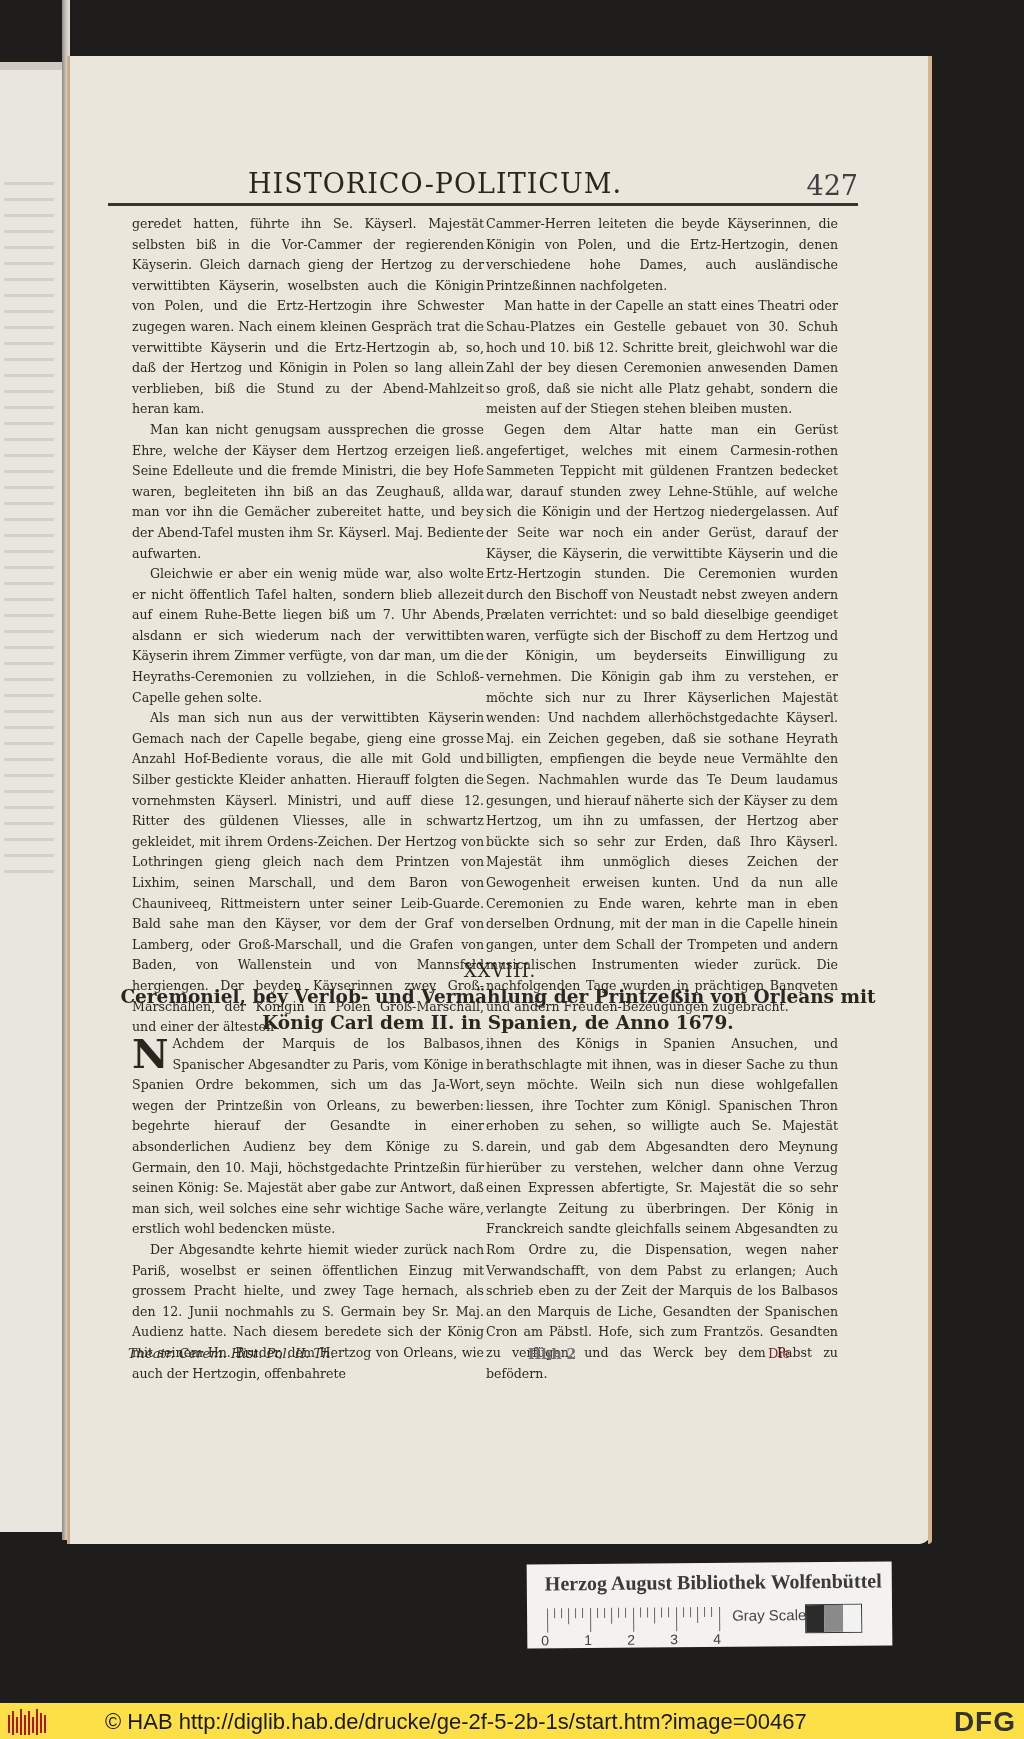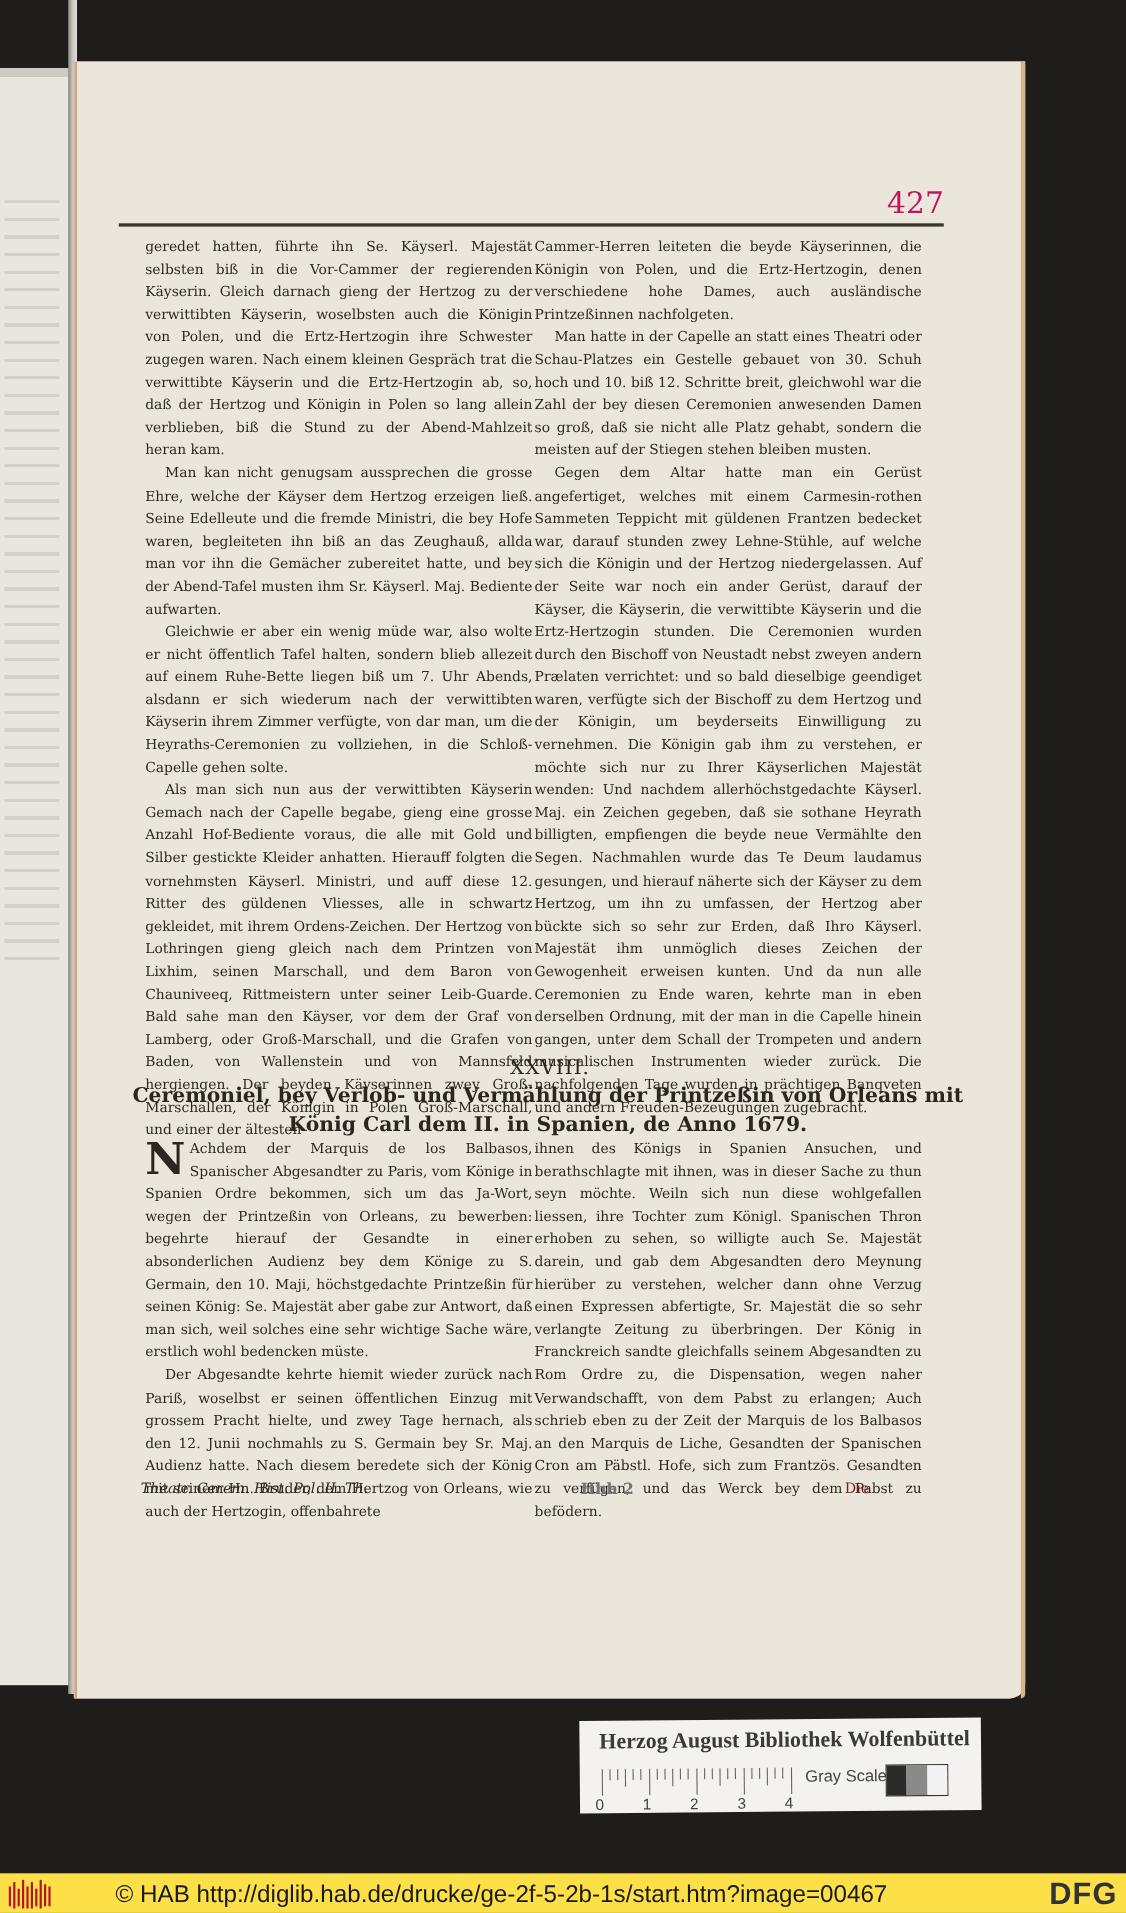--- a/index.html
+++ b/index.html
@@ -35,21 +35,21 @@
   .running-head {
     position:absolute; left:180px; top:112px; width:620px; height:40px;
   }
   .running-title {
     position:absolute; left:0; top:0;
     font-family:"DejaVu Serif", serif; font-size:27px; letter-spacing:1px;
     color:#2b2620;
   }
   .page-number {
     position:absolute; right:10px; top:2px;
-    font-size:27px; color:#be185d;
+    font-size:27px; color:#404040;
   }
   .head-rule {
     position:absolute; left:40px; top:145px; width:750px; height:3px;
     background:#3a342c;
   }
   .col {
     position:absolute; width:352px;
     font-family:"DejaVu Serif", serif; font-size:12.6px; line-height:20.6px;
     color:#2e2821; text-align:justify;margin-left:24px;
   }
@@ -119,20 +119,21 @@
 <body>
 
 <div class="left-page">
   <div class="tab"></div>
   <div class="ghost"></div>
 </div>
 <div class="fold"></div>
 
 <div class="page">
   <div class="running-head">
+    <span class="running-title">HISTORICO-POLITICUM.</span>
     <span class="page-number">427</span>
   </div>
   <div class="head-rule" style="top:147px;"></div>
 
   <div class="col col-left-1" style="top:158px;">
     <p class="noindent">geredet hatten, führte ihn Se. Käyserl. Majestät selbsten biß in die Vor-Cammer der regierenden Käyserin. Gleich darnach gieng der Hertzog zu der verwittibten Käyserin, woselbsten auch die Königin von Polen, und die Ertz-Hertzogin ihre Schwester zugegen waren. Nach einem kleinen Gespräch trat die verwittibte Käyserin und die Ertz-Hertzogin ab, so, daß der Hertzog und Königin in Polen so lang allein verblieben, biß die Stund zu der Abend-Mahlzeit heran kam.</p>
     <p>Man kan nicht genugsam aussprechen die grosse Ehre, welche der Käyser dem Hertzog erzeigen ließ. Seine Edelleute und die fremde Ministri, die bey Hofe waren, begleiteten ihn biß an das Zeughauß, allda man vor ihn die Gemächer zubereitet hatte, und bey der Abend-Tafel musten ihm Sr. Käyserl. Maj. Bediente aufwarten.</p>
     <p>Gleichwie er aber ein wenig müde war, also wolte er nicht öffentlich Tafel halten, sondern blieb allezeit auf einem Ruhe-Bette liegen biß um 7. Uhr Abends, alsdann er sich wiederum nach der verwittibten Käyserin ihrem Zimmer verfügte, von dar man, um die Heyraths-Ceremonien zu vollziehen, in die Schloß-Capelle gehen solte.</p>
     <p>Als man sich nun aus der verwittibten Käyserin Gemach nach der Capelle begabe, gieng eine grosse Anzahl Hof-Bediente voraus, die alle mit Gold und Silber gestickte Kleider anhatten. Hierauff folgten die vornehmsten Käyserl. Ministri, und auff diese 12. Ritter des güldenen Vliesses, alle in schwartz gekleidet, mit ihrem Ordens-Zeichen. Der Hertzog von Lothringen gieng gleich nach dem Printzen von Lixhim, seinen Marschall, und dem Baron von Chauniveeq, Rittmeistern unter seiner Leib-Guarde. Bald sahe man den Käyser, vor dem der Graf von Lamberg, oder Groß-Marschall, und die Grafen von Baden, von Wallenstein und von Mannsfeld hergiengen. Der beyden Käyserinnen zwey Groß-Marschallen, der Königin in Polen Groß-Marschall, und einer der ältesten</p>
   </div>

